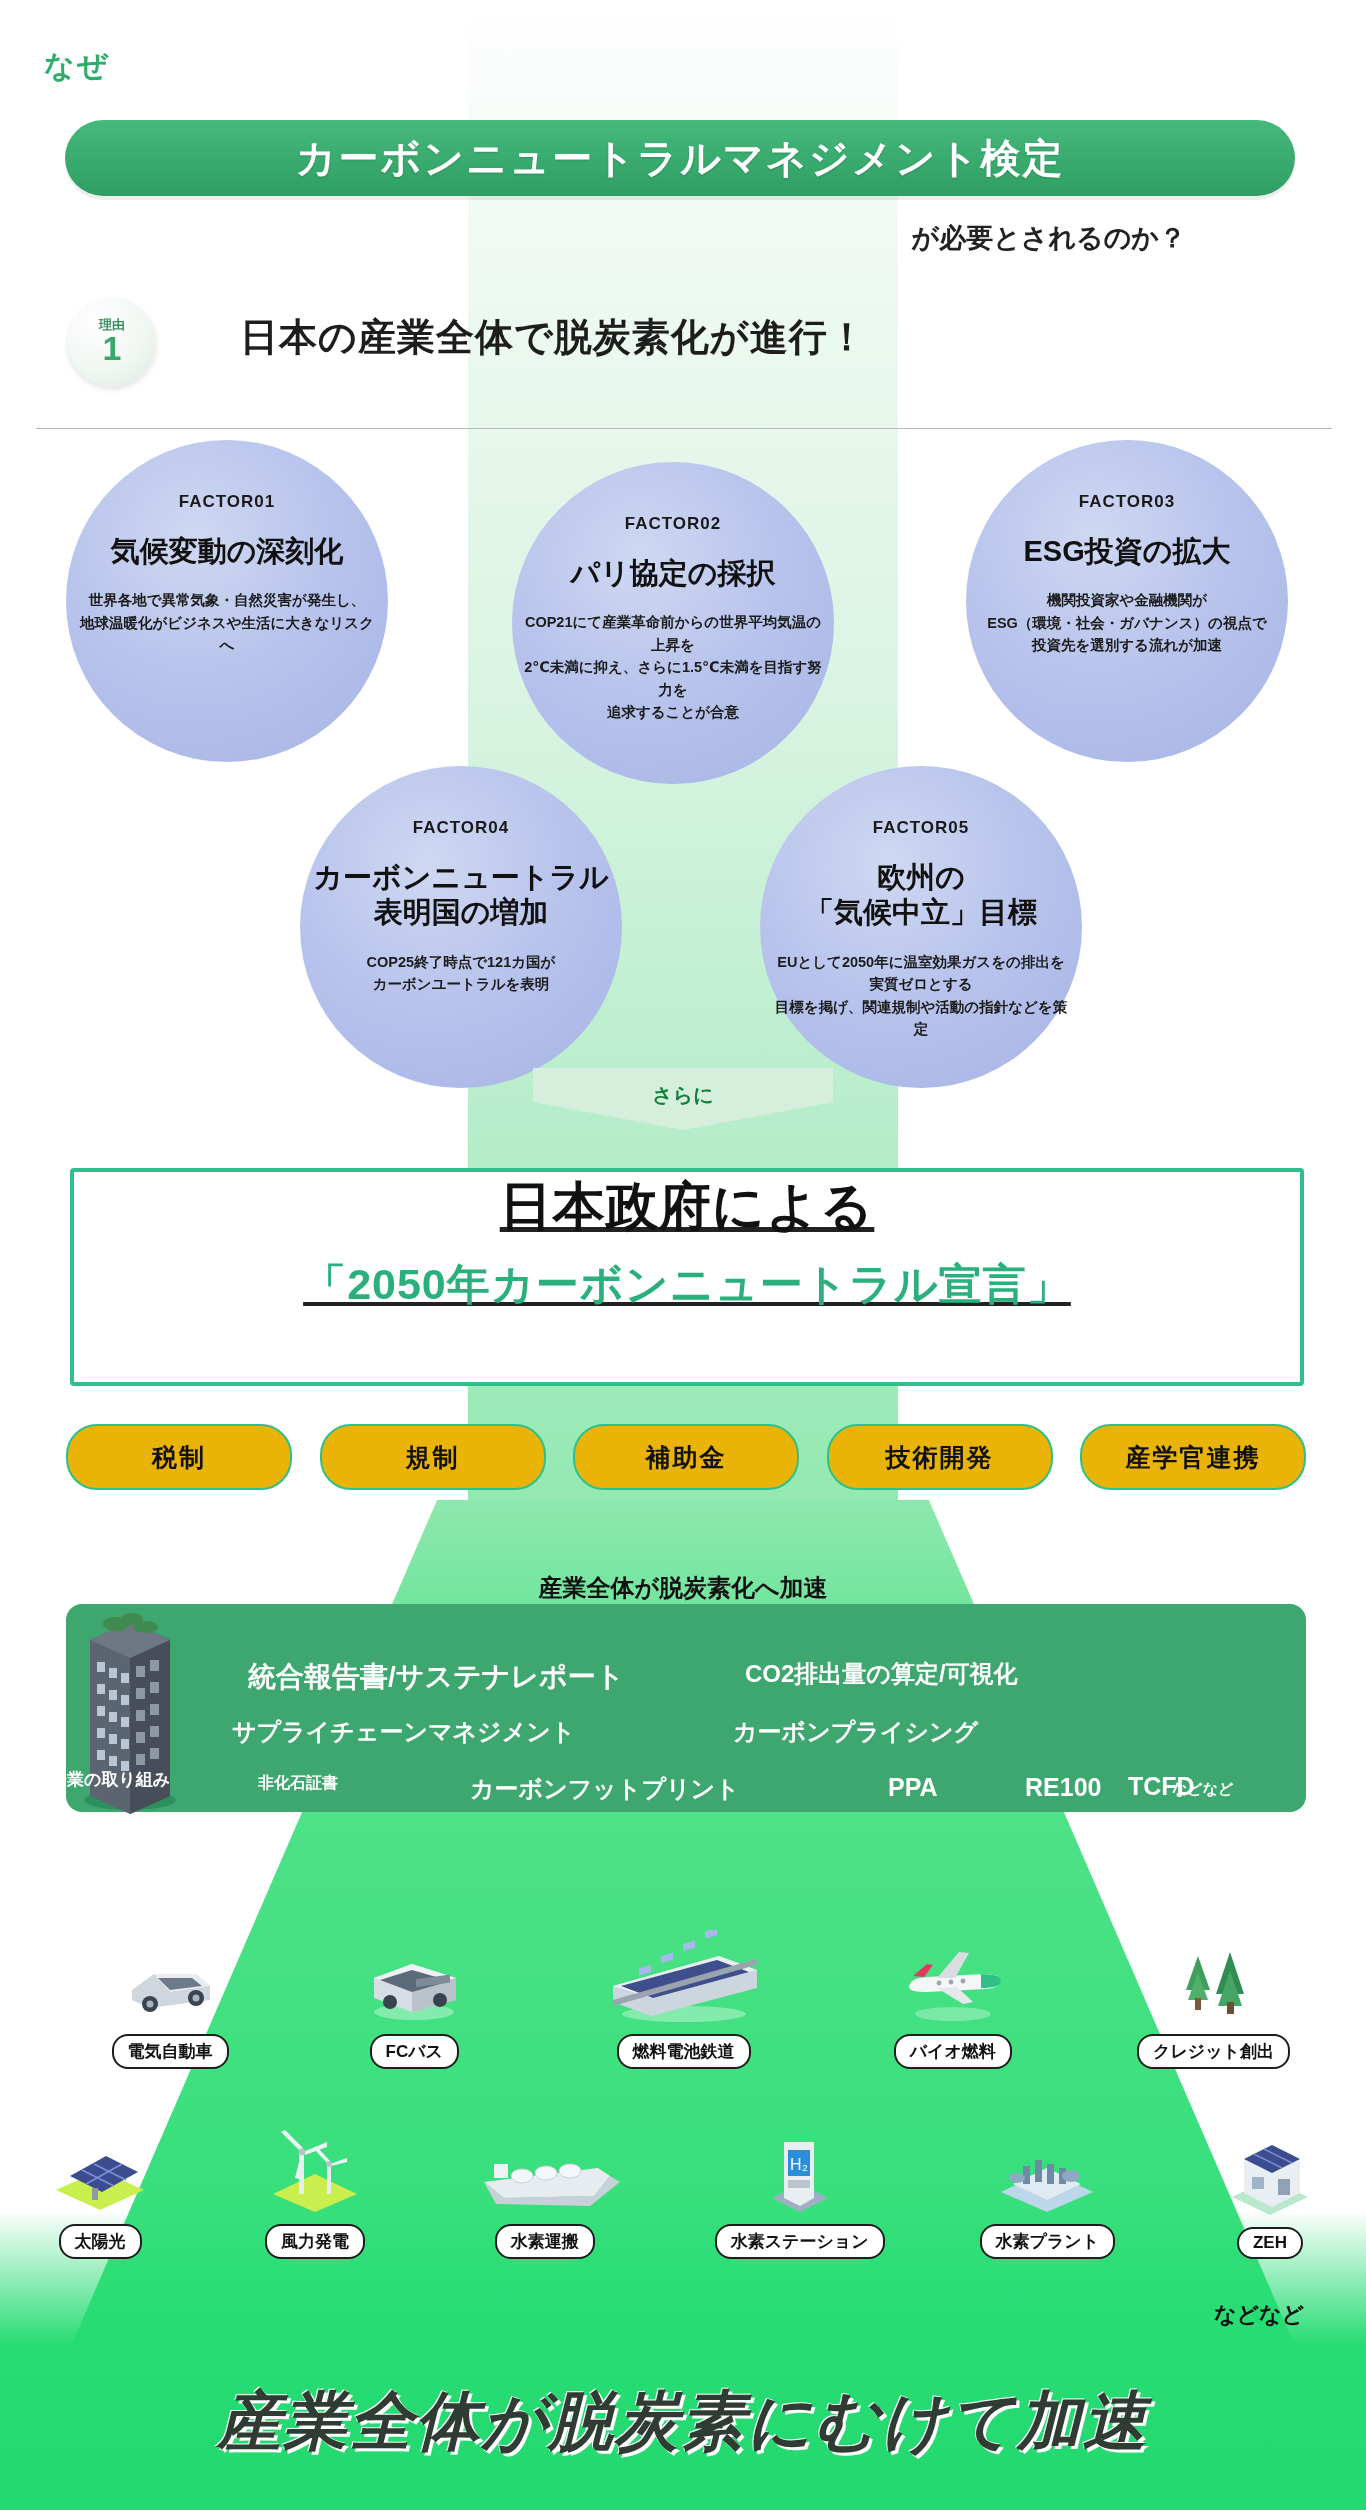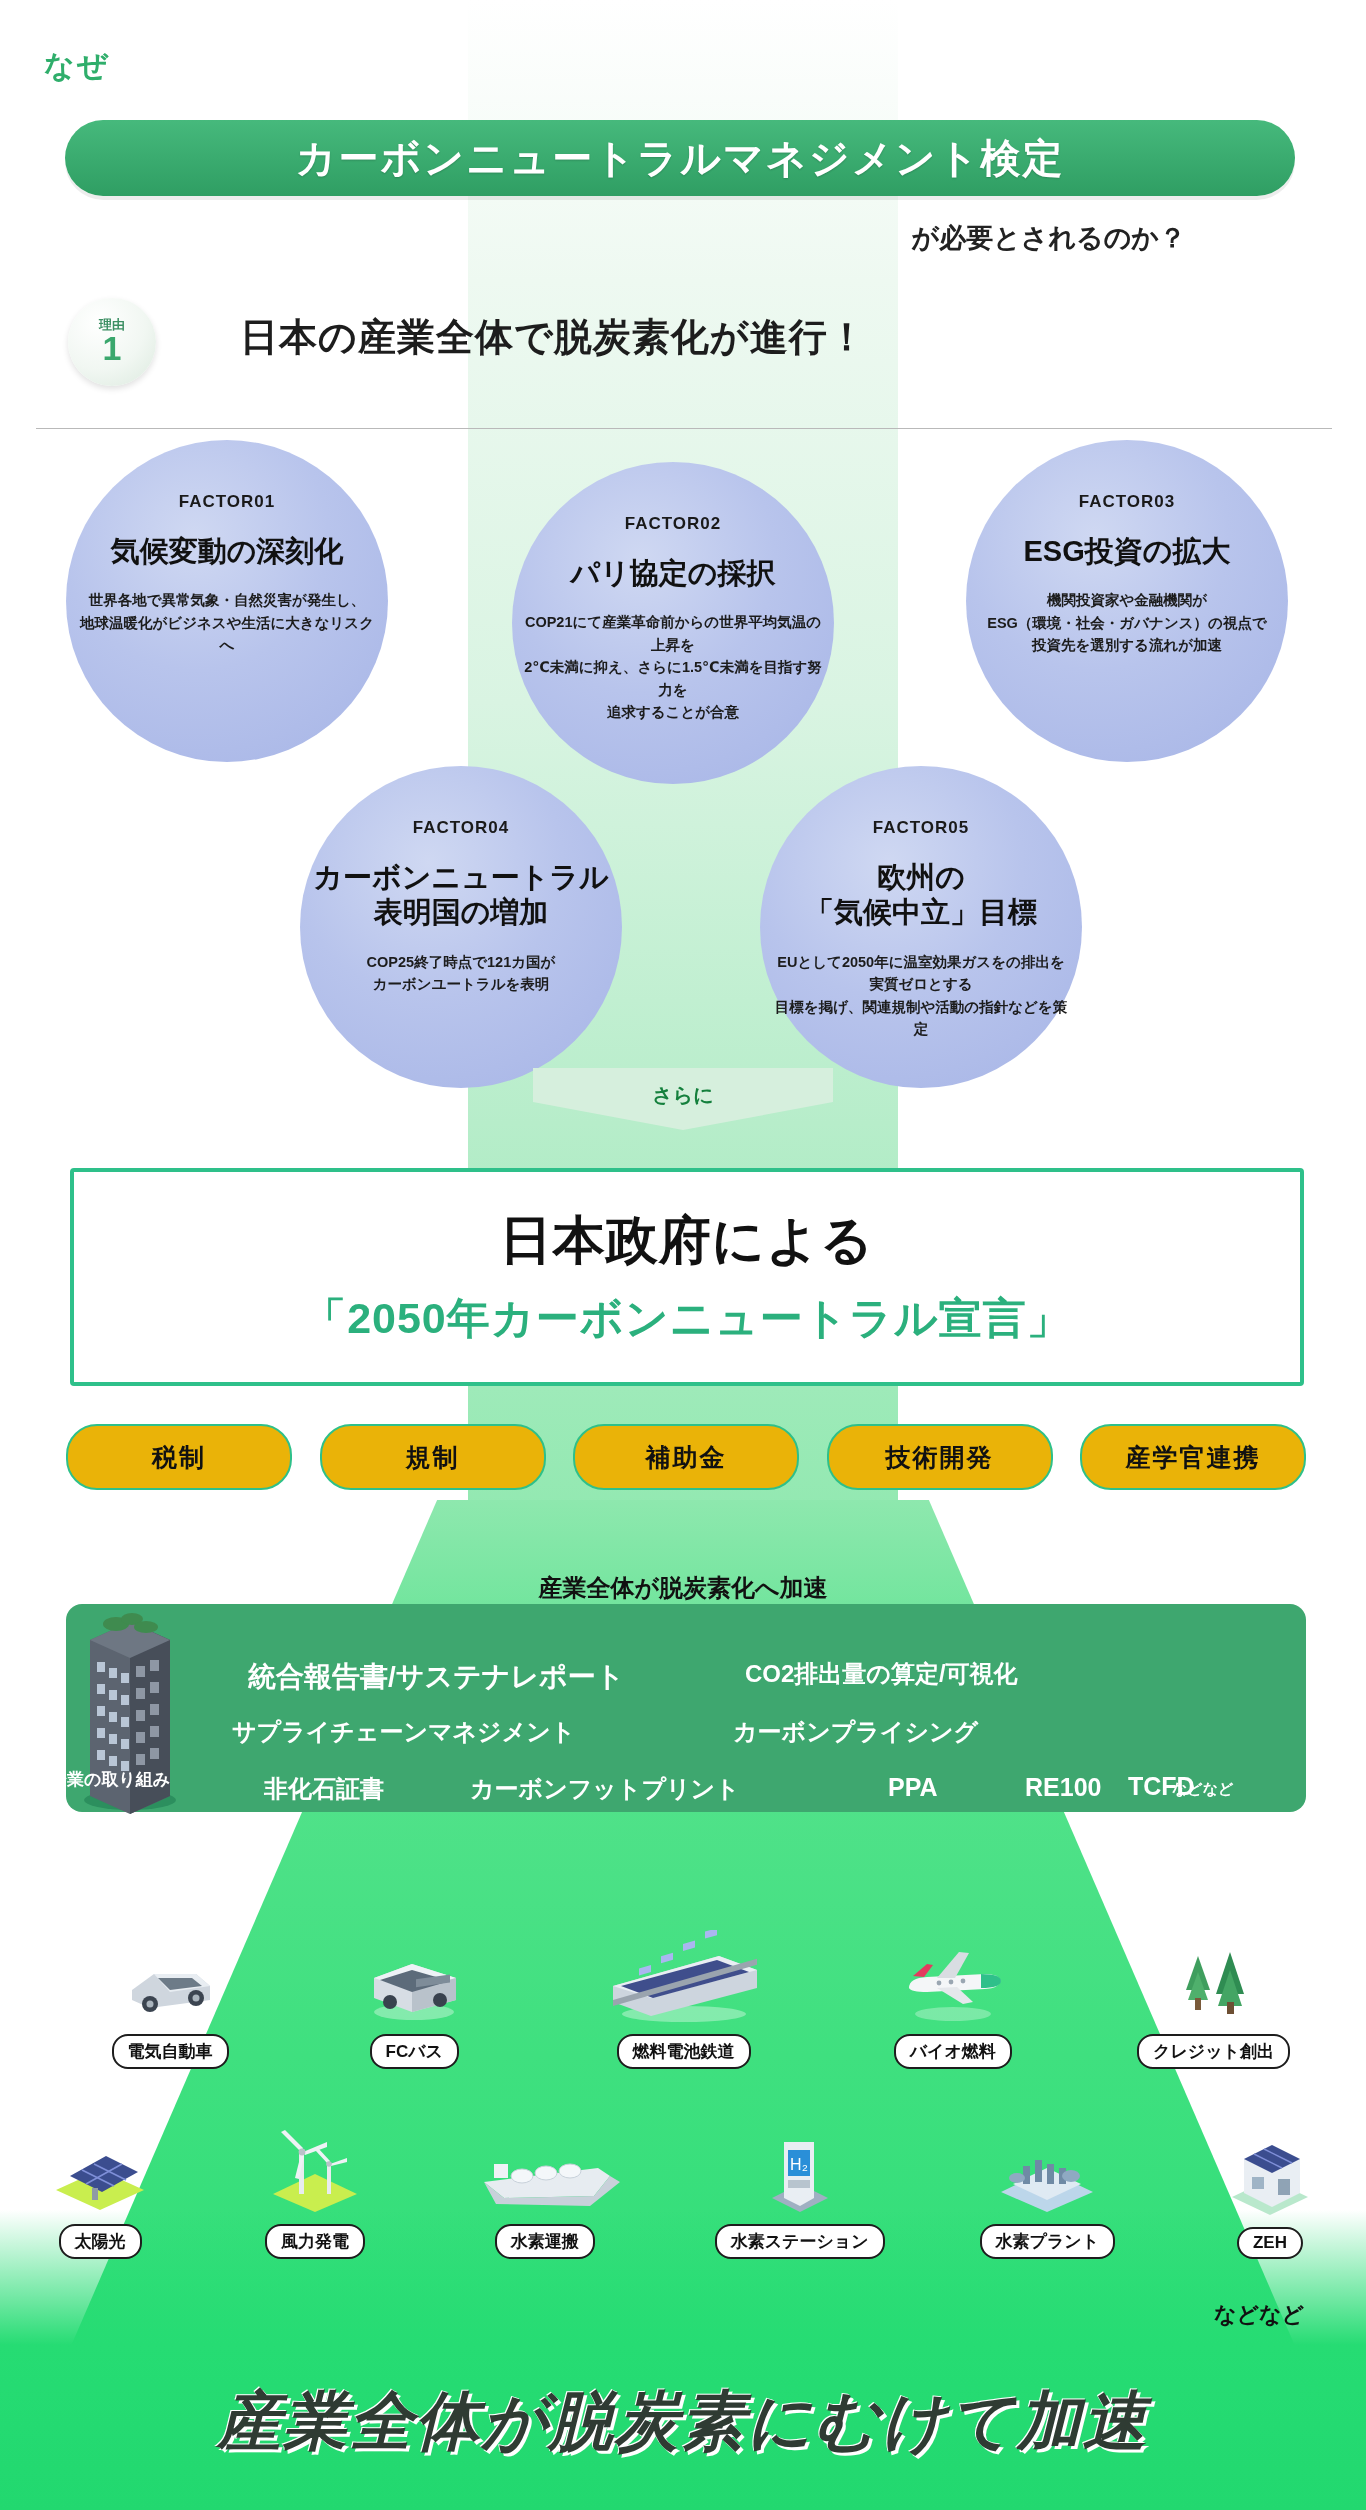--- a/index.html
+++ b/index.html
@@ -96,21 +96,21 @@
     background:#d6efdd;
     clip-path:polygon(0 0,100% 0,100% 55%,50% 100%,0 55%);
     display:flex;align-items:flex-start;justify-content:center;
   }
   .sarani span{font-size:20px;font-weight:bold;color:#15803d;margin-top:14px;}
 
   
   .decl{
     position:absolute;left:70px;top:1168px;width:1226px;height:210px;
     border:4px solid #2ec08a;background:#ffffff;border-radius:4px;
-    display:flex;flex-direction:column;align-items:center;justify-content:center;
+    display:flex;flex-direction:column;align-items:center;justify-content:flex-start;text-decoration:underline;
   }
   .decl .l1{font-size:52px;font-weight:bold;color:#111;letter-spacing:1px;}
   .decl .l2{font-size:43px;font-weight:bold;color:#2bb07d;letter-spacing:1px;margin-top:14px;}
 
   
   .pills{
     position:absolute;left:66px;top:1424px;width:1240px;
     display:flex;justify-content:space-between;
   }
   .pill{
@@ -296,21 +296,21 @@
     </g>
   </svg>
 
   <div class="cbox-label">企業の取り組み</div>
 
   <div class="kw" style="left:248px;top:1658px;font-size:28px;">統合報告書/サステナレポート</div>
   <div class="kw" style="left:745px;top:1658px;font-size:24px;">CO2排出量の算定/可視化</div>
   <div class="kw" style="left:232px;top:1716px;font-size:24px;">サプライチェーンマネジメント</div>
   <div class="kw" style="left:733px;top:1716px;font-size:24px;">カーボンプライシング</div>
   <div class="kw" style="left:1128px;top:1772px;font-size:25px;">TCFD</div>
-  <div class="kw" style="left:264px;top:1773px;font-size:24px;">非化石証書</div>
+  <div class="kw" style="left:258px;top:1773px;font-size:16px;">非化石証書</div>
   <div class="kw" style="left:470px;top:1773px;font-size:24px;">カーボンフットプリント</div>
   <div class="kw" style="left:888px;top:1773px;font-size:25px;">PPA</div>
   <div class="kw" style="left:1025px;top:1773px;font-size:25px;text-align:center;">RE100</div>
   <div class="nadonado1">などなど</div>
 
   <div class="irow" style="left:110px;top:1930px;width:1180px;justify-content:space-between;">
 
     <div class="icell">
       <div class="iart">
         <svg viewBox="0 0 120 96" width="120" height="96">

